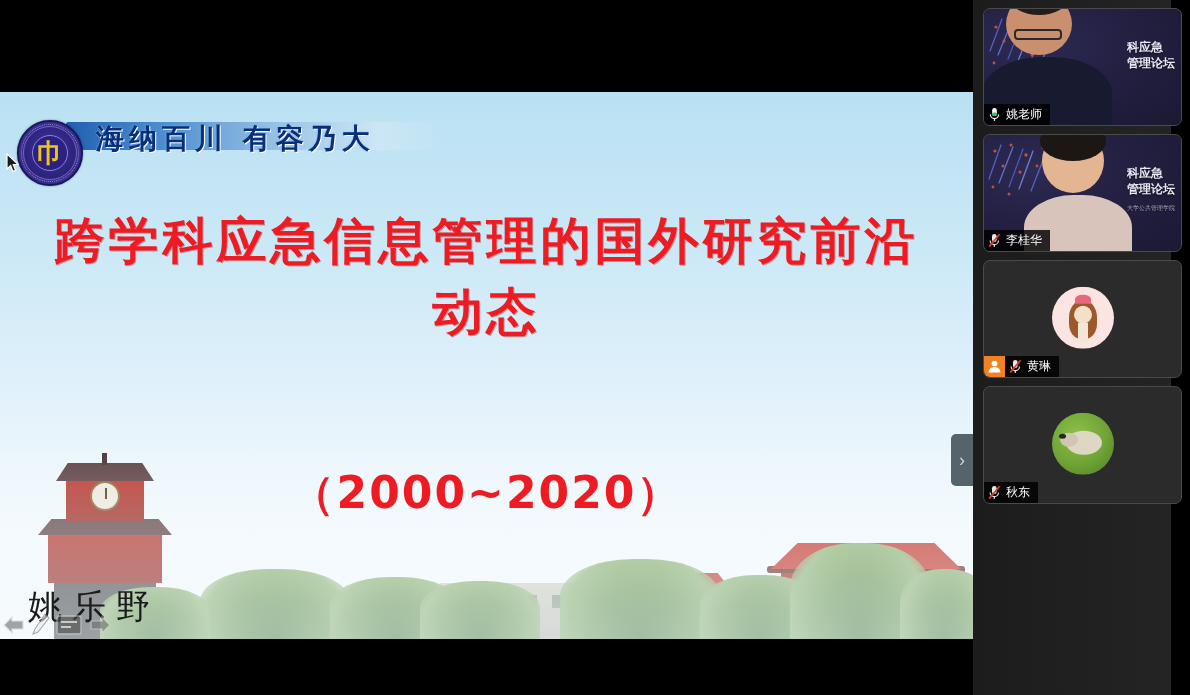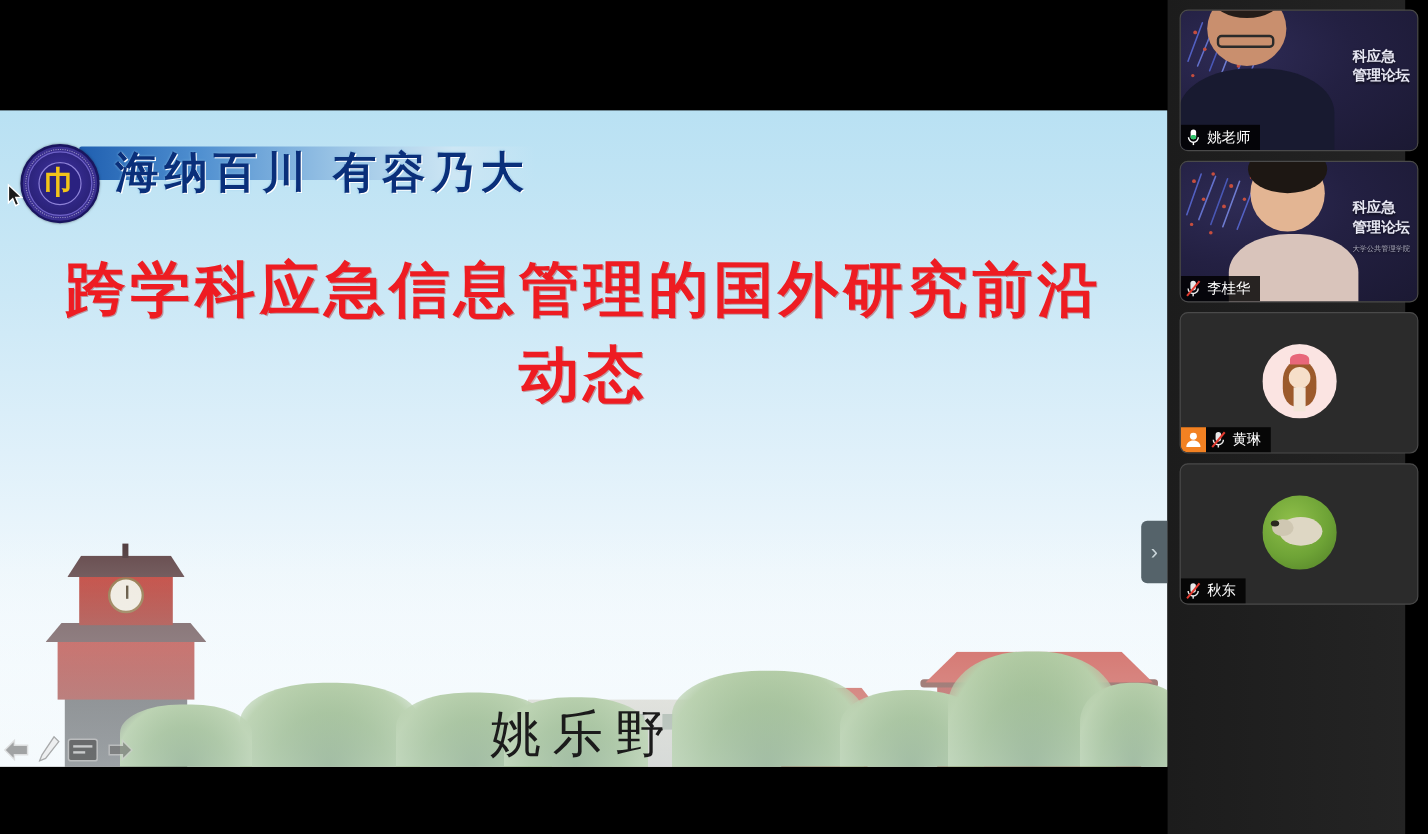--- a/index.html
+++ b/index.html
@@ -14,21 +14,21 @@
 
   #slide { position:absolute; left:0; top:92px; width:973px; height:547px;
     background:linear-gradient(to bottom,#b9e1f3 0%,#cbe8f6 28%,#dff0fa 52%,#eef7fc 70%,#f6fbfe 84%,#ffffff 100%);
     overflow:hidden; }
 
   
   .hdr { position:absolute; left:0; top:12px; width:100%; height:64px; }
   .hdr-band { position:absolute; left:66px; top:18px; width:380px; height:28px;
     background:linear-gradient(to right,#1f5fb0 0%,#4f8fd0 26%,#9dc6e6 58%,#cde6f4 82%,rgba(214,236,248,0) 100%);
     border-radius:2px; }
-  .hdr-motto { position:absolute; left:96px; top:16px; font-size:36px; font-weight:bold;
+  .hdr-motto { position:absolute; left:96px; top:16px; font-size:28px; font-weight:bold;
     color:#0a2f7a; letter-spacing:5px; text-shadow:1px 1px 0 #ffffff, 0 0 2px #7ab6e0;
     font-family:"DejaVu Sans",sans-serif; white-space:nowrap; }
 
   
   .emblem { position:absolute; left:17px; top:16px; width:66px; height:66px;
     border-radius:50%; background:#3a2f8f; border:2px solid #1a1560;
     box-shadow:0 0 2px rgba(0,0,0,.5); }
   .emblem .ring { position:absolute; inset:4px; border-radius:50%;
     background:radial-gradient(circle at 50% 45%, #4336a8 0%, #2e2580 60%, #241c68 100%);
     border:1px solid #6f63c8; }
@@ -42,23 +42,23 @@
     border:1px dotted rgba(255,255,255,.45); }
 
   
   .title-main { position:absolute; left:0; right:0; top:114px; text-align:center;
     color:#ee1c22; font-weight:bold; font-size:50px; line-height:1.42;
     letter-spacing:4px; font-family:"DejaVu Sans",sans-serif;
     text-shadow:1px 1px 0 rgba(150,0,0,.35); padding:0 32px; }
   .title-years { position:absolute; left:0; right:0; top:372px; text-align:center;
     color:#ee1c22; font-weight:bold; font-size:44px; letter-spacing:2px;
     font-family:"DejaVu Sans",sans-serif; }
-  .author { position:absolute; left:0; right:0; top:492px; text-align:center;
-    color:#1b1b1b; font-size:42px; letter-spacing:10px;
-    font-family:"DejaVu Serif",serif; }
+  .author { position:absolute; left:0; right:0; top:492px; 
+    color:#1b1b1b; font-size:34px; letter-spacing:10px;
+    font-family:"DejaVu Serif",serif;padding-left:28px; }
   .pubdate { position:absolute; left:0; right:0; top:543px; text-align:center;
     color:#1b1b1b; font-size:30px; letter-spacing:1px;
     font-family:"DejaVu Serif",serif; }
 
   
   .campus { position:absolute; left:0; bottom:0; width:100%; height:200px;
     pointer-events:none; }
   .cam-sky { position:absolute; inset:0;
     background:linear-gradient(to bottom, rgba(255,255,255,0) 0%, rgba(244,250,253,.3) 40%, rgba(236,246,251,.55) 100%); }
   .trees { position:absolute; bottom:0; height:92px; border-radius:46% 46% 0 0;
@@ -211,20 +211,21 @@
         <div class="trees" style="left:420px;  width:120px; height:58px;"></div>
         <div class="trees" style="left:560px;  width:160px; height:80px;"></div>
         <div class="trees" style="left:700px;  width:120px; height:64px;"></div>
         <div class="trees" style="left:790px;  width:140px; height:96px;"></div>
         <div class="trees" style="left:900px;  width:90px;  height:70px;"></div>
         <div class="trees" style="left:100px;  width:110px; height:52px;"></div>
         <div class="cam-sky"></div>
       </div>
 
       <div class="title-main">跨学科应急信息管理的国外研究前沿动态</div>
+      <div class="title-years">（2000~2020）</div>
       <div class="author">姚乐野</div>
       <div class="pubdate">2020年6月</div>
 
       <div class="pptbar">
         <span>
           <svg width="24" height="22" viewBox="0 0 24 22">
               <path d="M10 3 L2 11 L10 19 L10 15 L21 15 L21 7 L10 7 Z" fill="#6e6e6e" stroke="#cfcfcf" stroke-width="1.2"></path>
             </svg>
         </span>
         <span>

